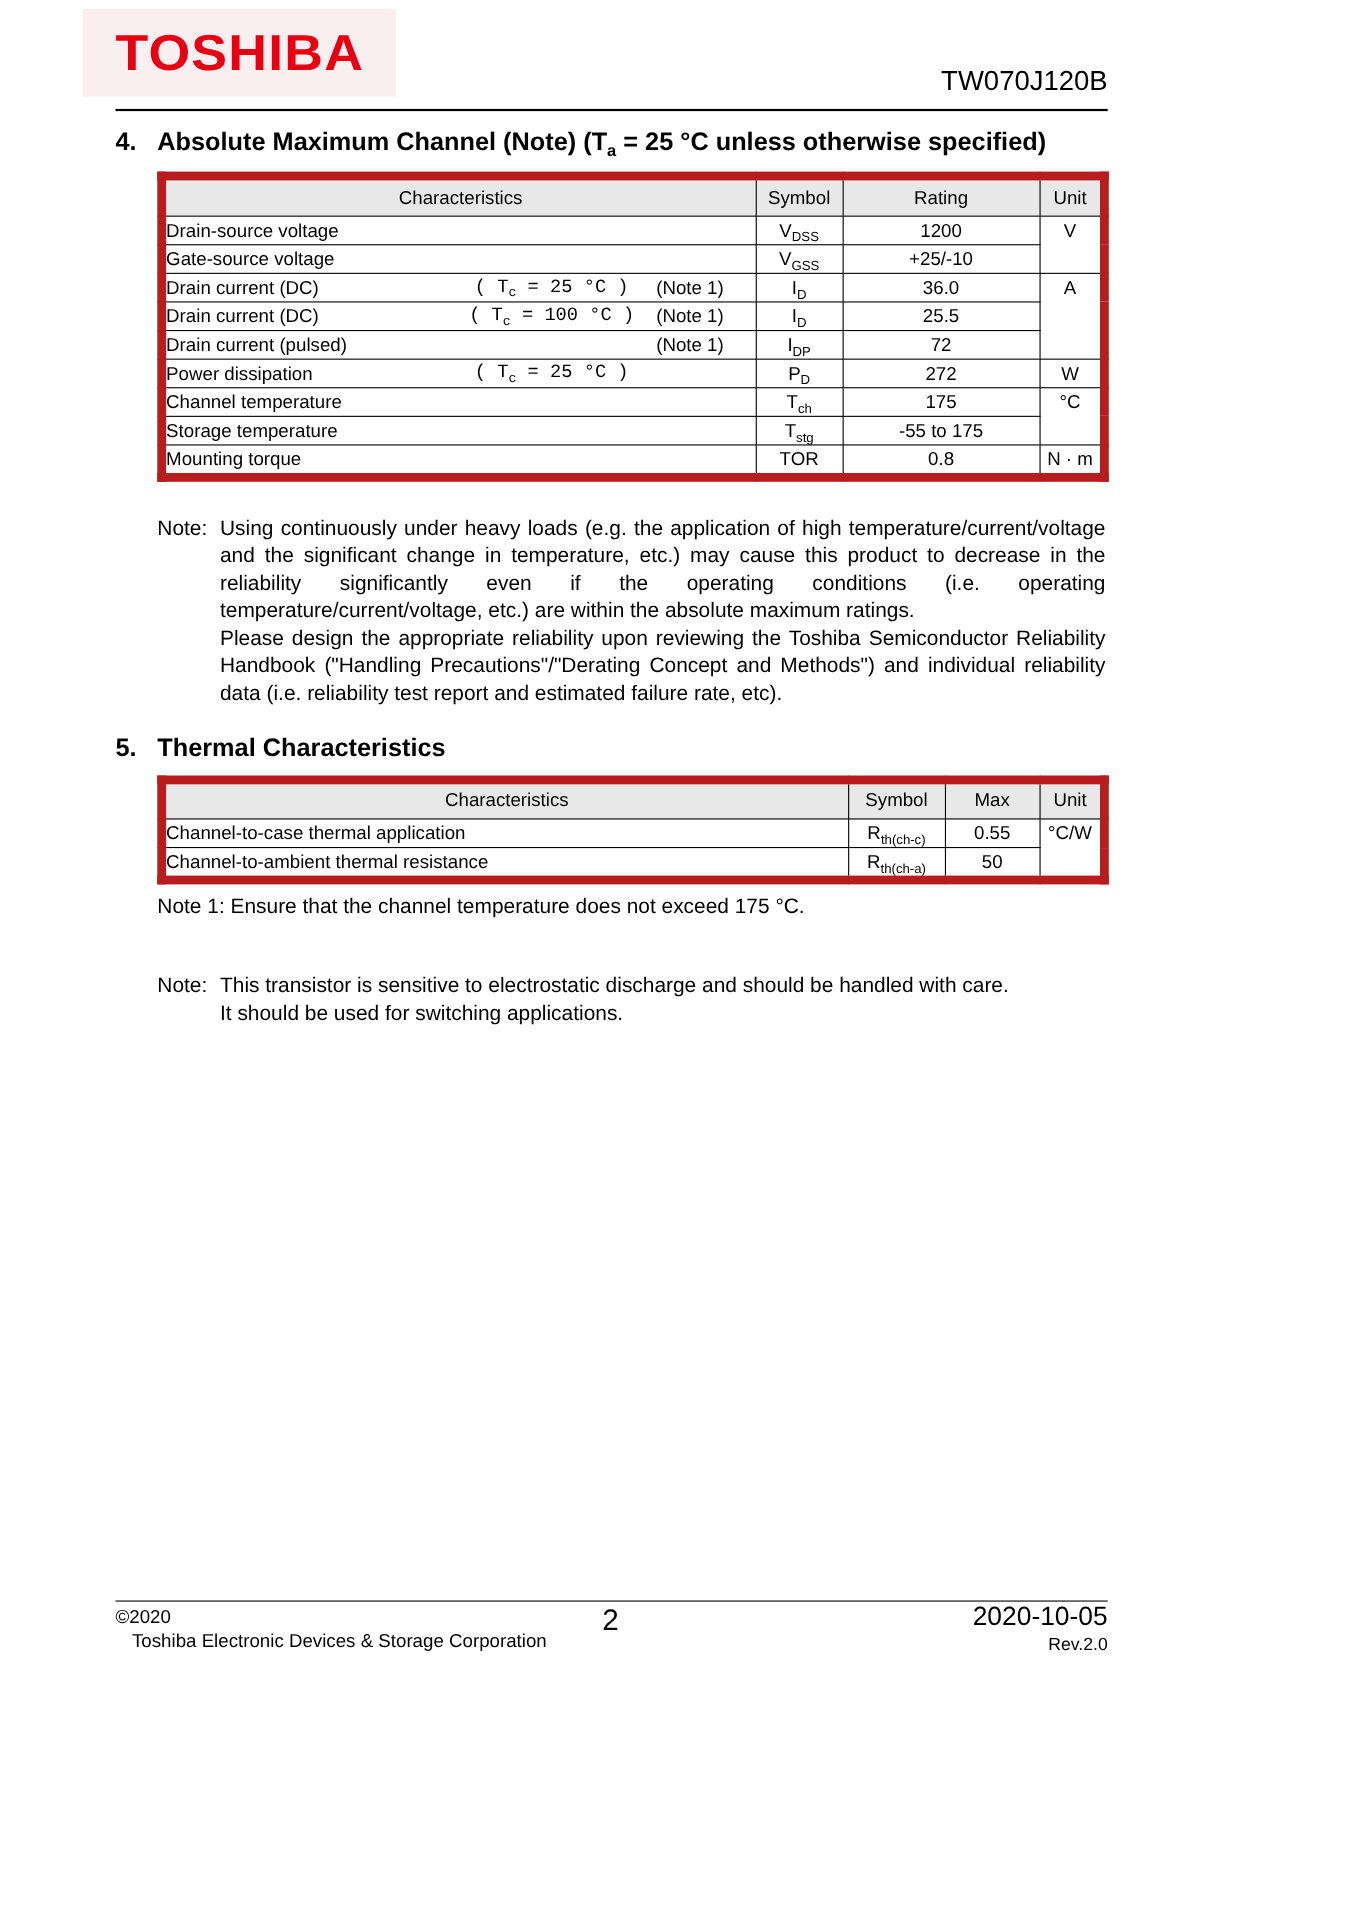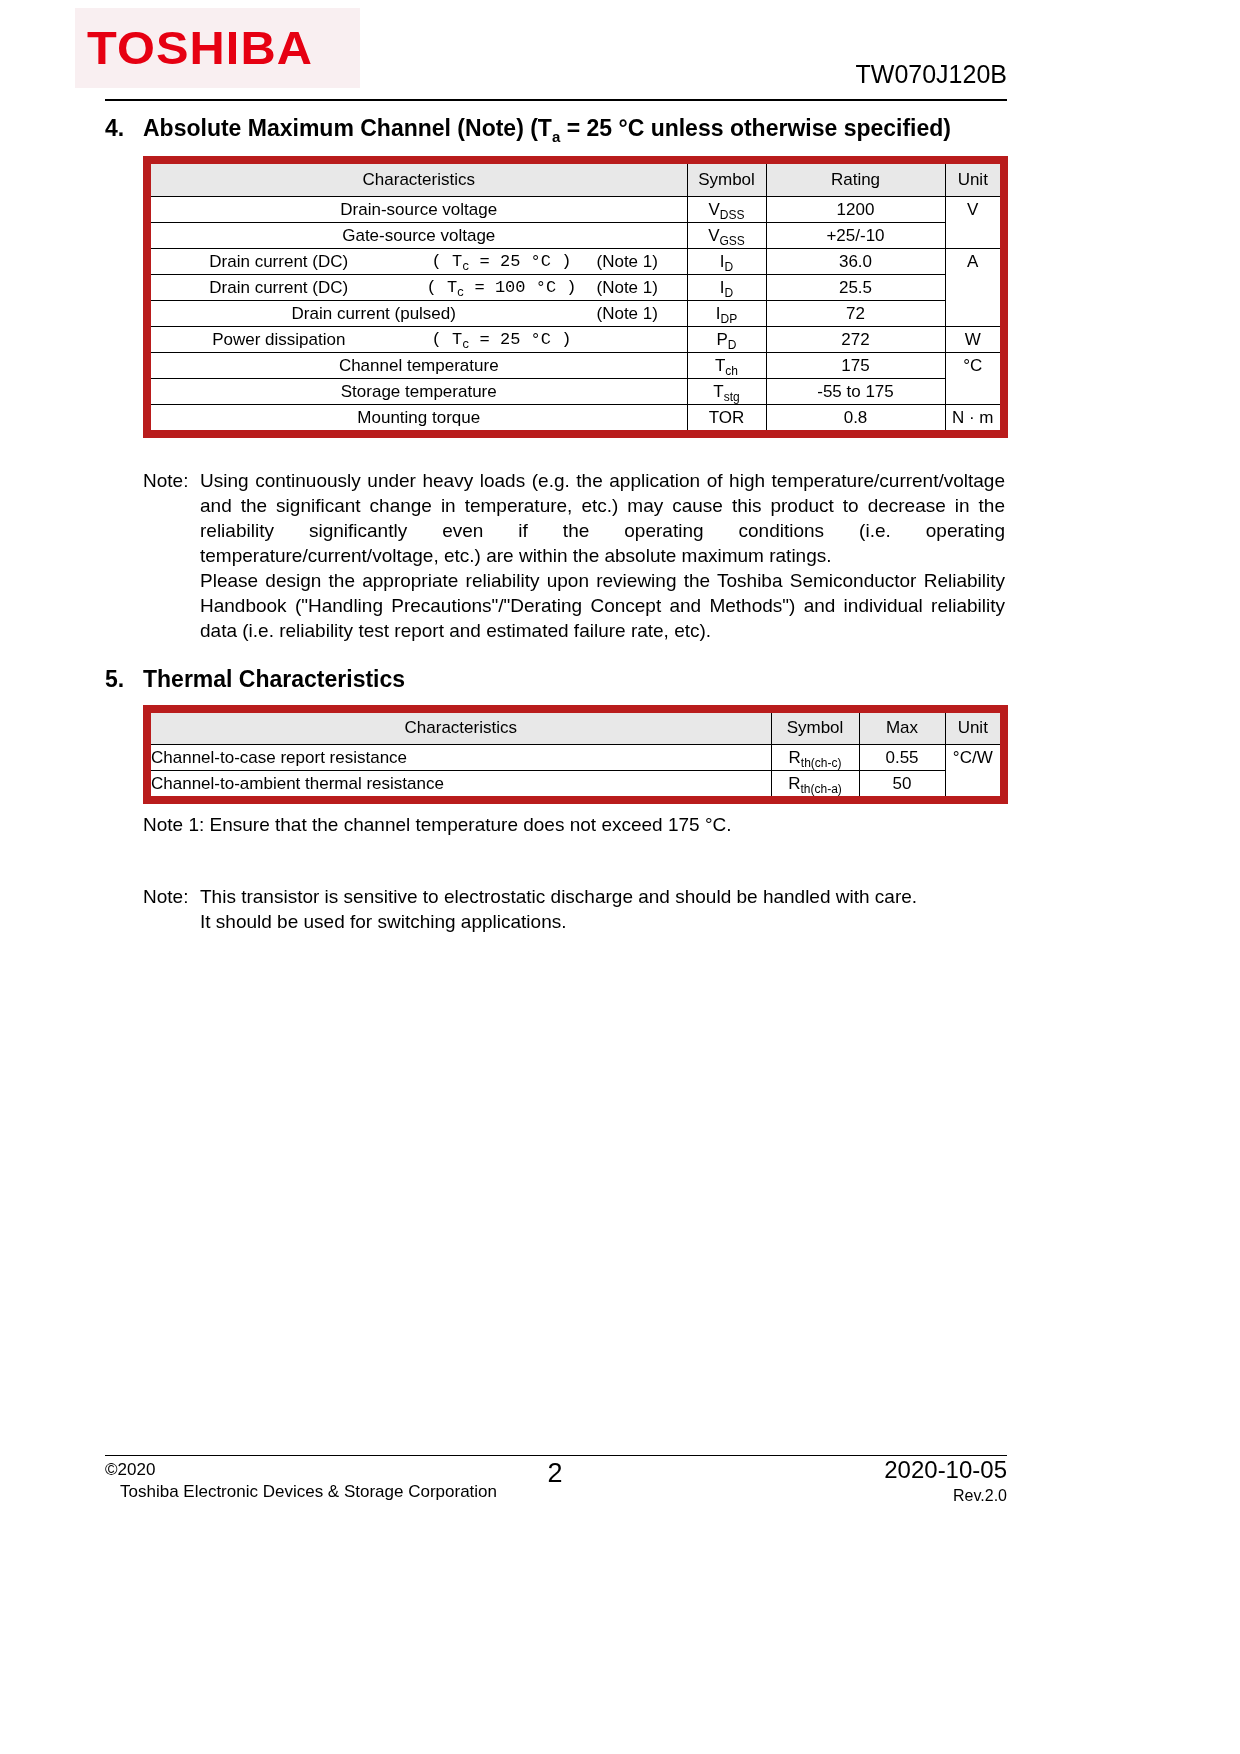--- a/index.html
+++ b/index.html
@@ -1,20 +1,20 @@
 <!DOCTYPE html>
 <html><head>
 <meta charset="utf-8">
 <style>
   * { margin:0; padding:0; box-sizing:border-box; }
   body { background:#ffffff; font-family:"Liberation Sans","DejaVu Sans",sans-serif; color:#000; }
   .page { position:relative; width:1240px; height:1754px; background:#fff; overflow:hidden; }
 
   
-  .logo-wrap { position:absolute; left:75px; top:8px; width:285px; height:80px; background:#f9eff1; display:flex; align-items:center; padding-left:12px; }
+  .logo-wrap { position:absolute; left:75px; top:8px; width:285px; height:80px; background:#f9eff1; display:flex; align-items:center; padding-left:30px; }
   .logo-text { font-size:46px; font-weight:bold; color:#e60012; letter-spacing:1px; transform:scaleX(1.06); transform-origin:left center; }
   .part-number { position:absolute; top:60px; right:233px; font-size:25px; }
   .header-rule { position:absolute; top:99px; left:105px; width:902px; height:2px; background:#000; }
 
   .content { position:absolute; left:105px; top:0; width:900px; padding-top:114px; }
 
   .section-heading { display:flex; font-size:23px; font-weight:bold; line-height:28px; }
   .section-num { width:38px; flex-shrink:0; }
   .hsub { font-size:15px; font-weight:bold; }
   sub { line-height:0; }
@@ -22,21 +22,21 @@
   
   .tbl { border-collapse:collapse; margin-left:38px; width:857px; table-layout:fixed; border:8px solid #b91c1c; }
   .tbl th, .tbl td { border:1px solid #000; font-size:17px; }
   .tbl thead th { background:#e8e8e8; height:36px; font-weight:normal; text-align:center; }
   .tbl td { height:26px; padding:0; line-height:25px; }
   .tbl sub { font-size:12px; }
   .tbl1 { margin-top:14px; }
   .tbl2 { margin-top:12px; }
   .c-char { padding-left:5px; }
   .charwrap { display:flex; align-items:center; width:100%; }
-  .rname { flex:1 1 auto; white-space:nowrap;text-align:center; }
+  .rname { flex:1 1 auto; white-space:nowrap; }
   .rcond { width:190px; flex-shrink:0; text-align:center; white-space:nowrap;font-family:Liberation Mono, monospace; }
   .rnote { width:90px; flex-shrink:0; text-align:left; white-space:nowrap; }
   .c-sym, .c-rating, .c-max { text-align:center; }
   .c-unit { text-align:center; vertical-align:top; padding-top:3px; }
 
   
   .note-row { display:flex; margin-left:38px; margin-top:30px; font-size:19px; line-height:25px; }
   .note-label { width:57px; flex-shrink:0; }
   .note-body { flex:1; text-align:justify; }
   .s5 { margin-top:22px; }
@@ -205,21 +205,21 @@
       <thead>
         <tr>
           <th>Characteristics</th>
           <th>Symbol</th>
           <th>Max</th>
           <th>Unit</th>
         </tr>
       </thead>
       <tbody>
         <tr>
-          <td class="c-char">Channel-to-case report resistance</td>
+          <td class="c-char">Channel-to-case thermal application</td>
           <td class="c-sym"><span>R</span><sub>th(ch-c)</sub></td>
           <td class="c-max">0.55</td>
           <td class="c-unit" rowspan="2">°C/W</td>
         </tr>
         <tr>
           <td class="c-char">Channel-to-ambient thermal resistance</td>
           <td class="c-sym"><span>R</span><sub>th(ch-a)</sub></td>
           <td class="c-max">50</td>
         </tr>
       </tbody>

